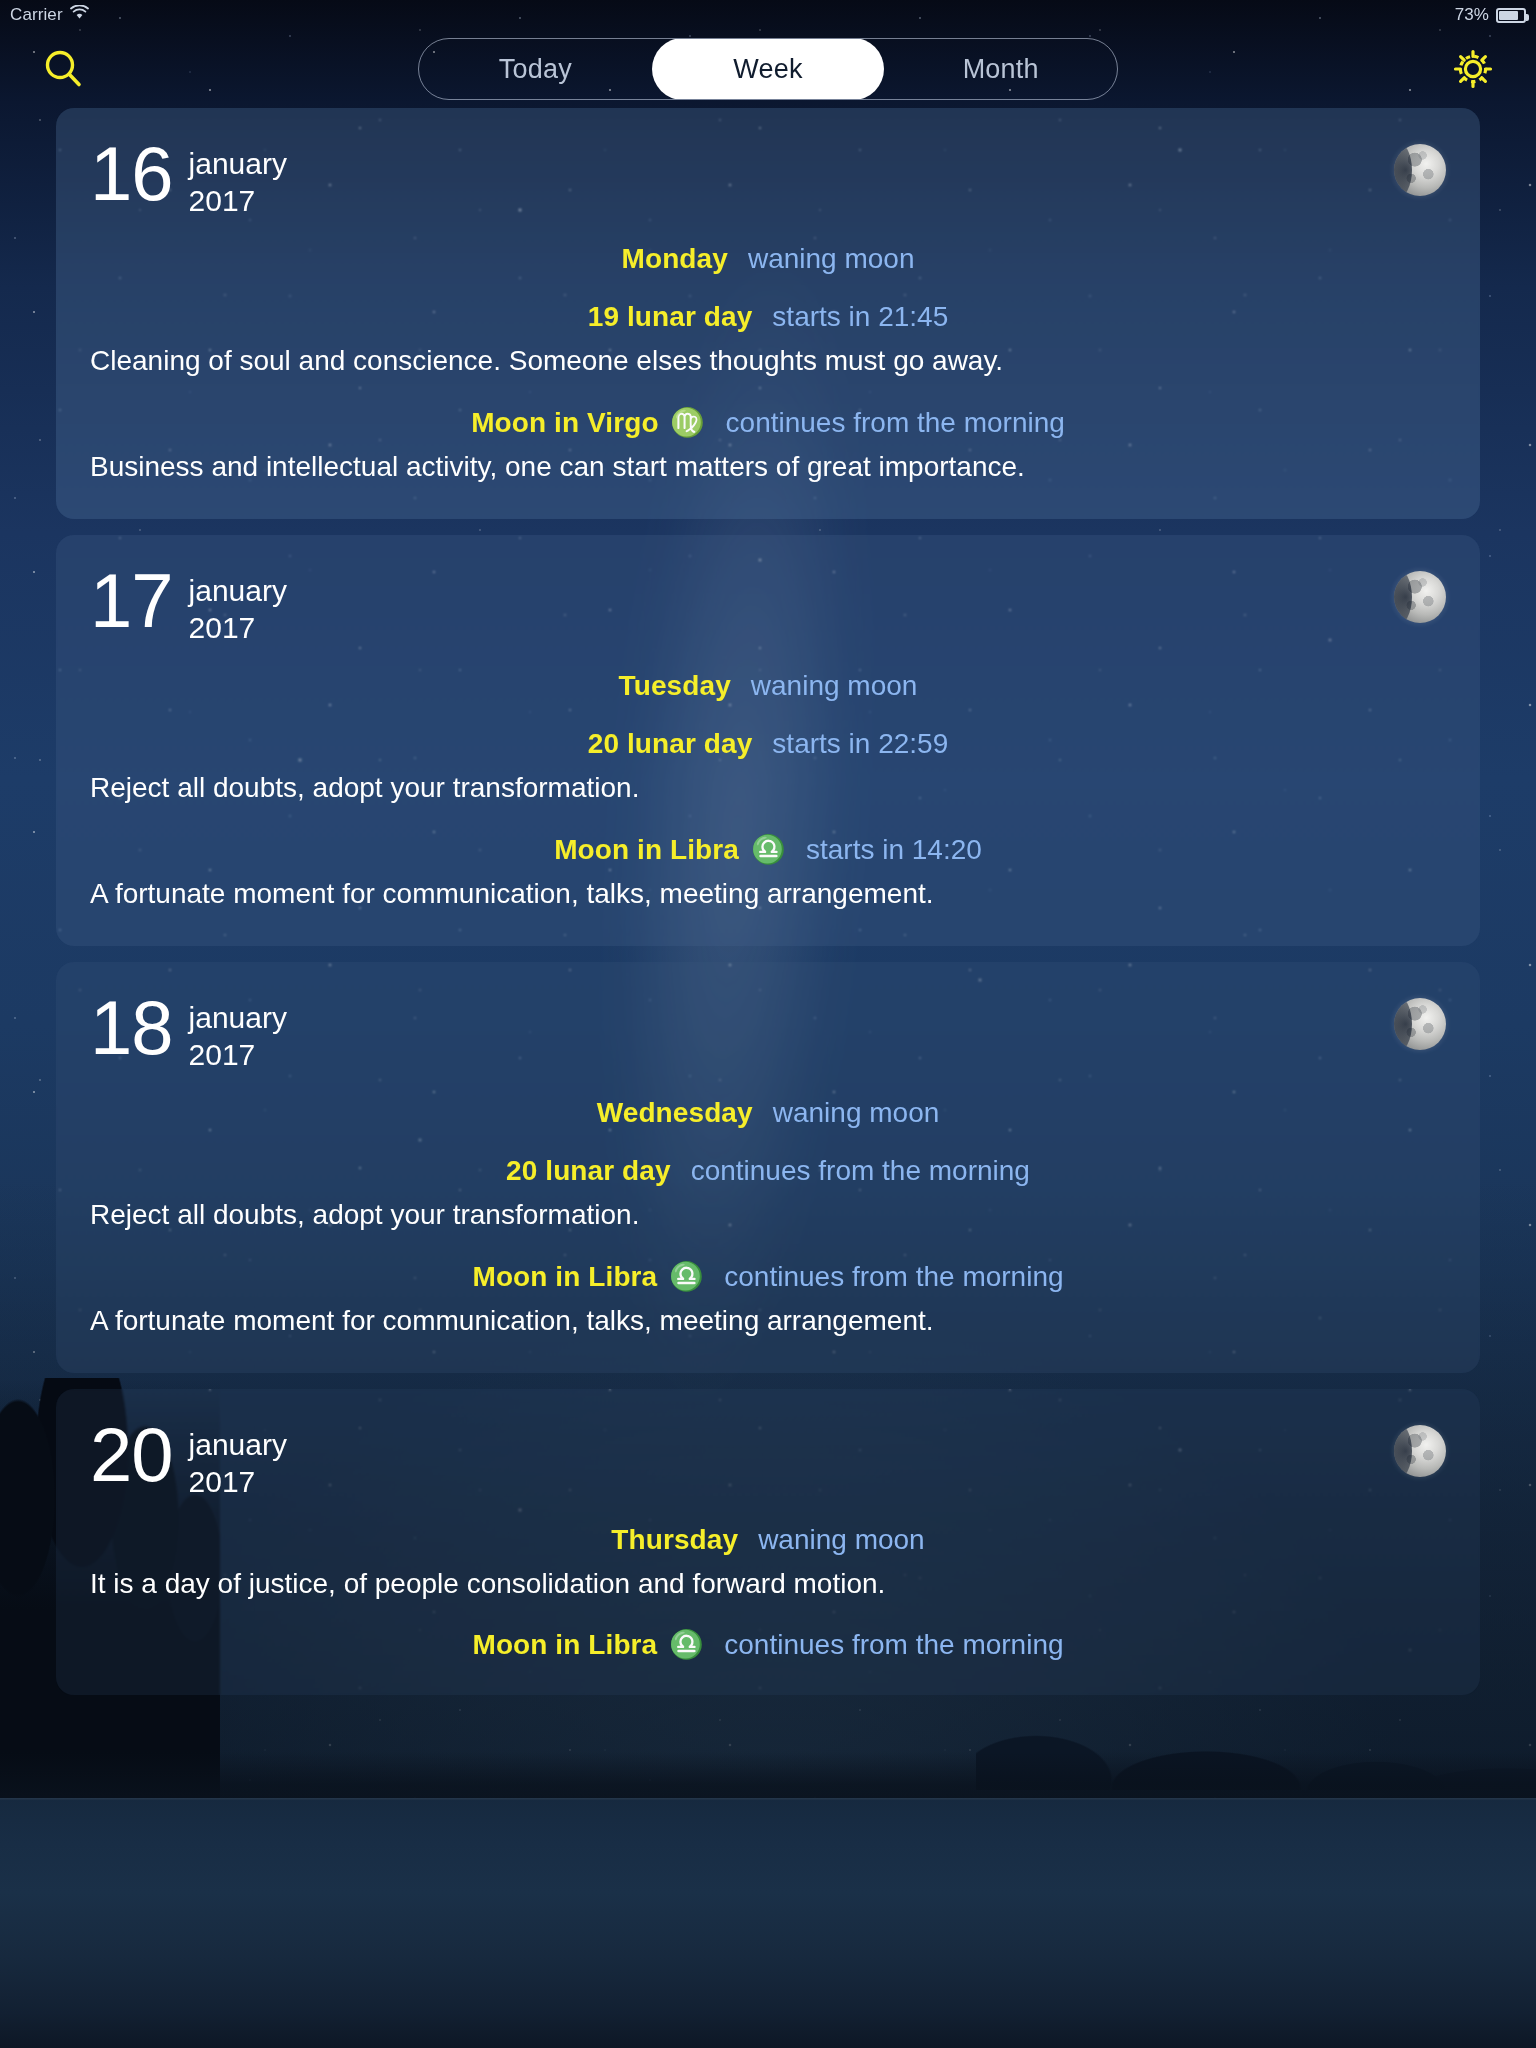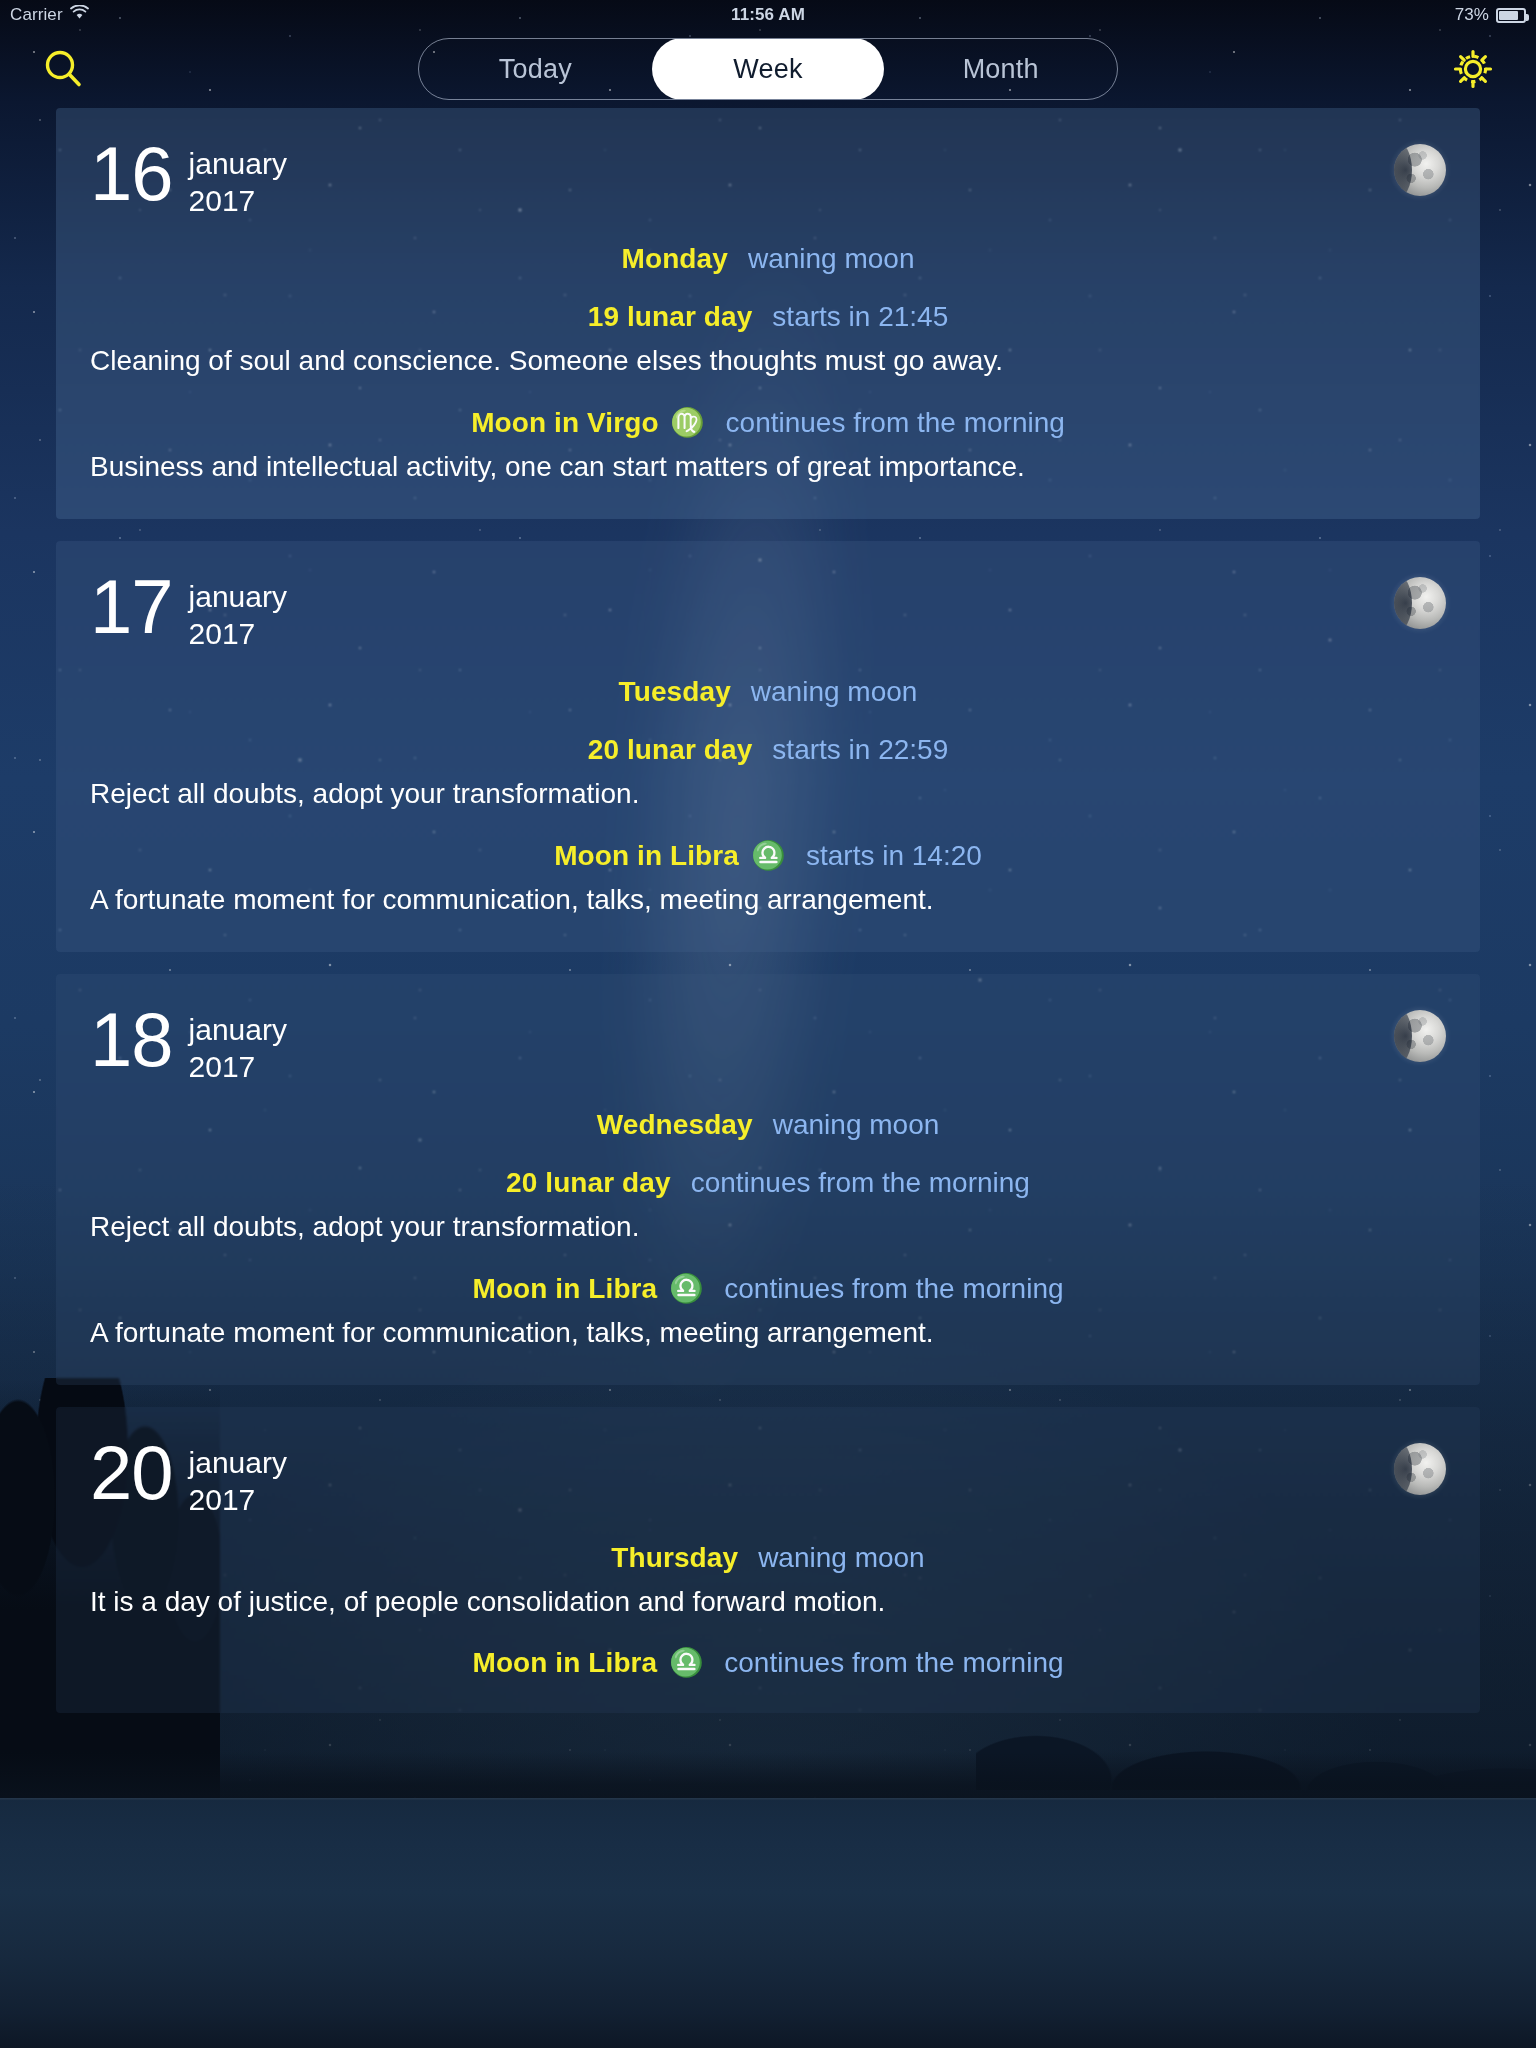--- a/index.html
+++ b/index.html
@@ -177,23 +177,23 @@
   }
 
   
   #list {
     position:absolute; left:0; right:0; top:108px; bottom:0;
     padding:0 56px; z-index:20;
     overflow:hidden;
   }
   .card {
     background:rgba(86,123,166,0.30);
-    border-radius:4px;
+    border-radius:18px;
     padding:30px 34px 34px 34px;
-    margin-bottom:22px;
+    margin-bottom:16px;
     backdrop-filter:blur(1px);
   }
   .card.dim { background:rgba(74,106,146,0.24); }
   .card.dimmer { background:rgba(62,90,126,0.22); }
   .card.dimmest { background:rgba(52,76,110,0.20); }
 
   .card-head { display:flex; align-items:flex-start; justify-content:space-between; }
   .date-block { display:flex; align-items:flex-start; gap:16px; }
   .day-num {
     font-size:76px; line-height:.95; color:#ffffff; font-weight:400;
@@ -259,21 +259,20 @@
   <div class="sb-left">
     <span>Carrier</span>
     <span>
       <svg width="19" height="15" viewBox="0 0 19 15" fill="none">
         <path d="M9.5 13.4 L6.6 9.9 a4.6 4.6 0 0 1 5.8 0 Z" fill="#cdd6e4"></path>
         <path d="M3.6 6.6 a9 9 0 0 1 11.8 0" stroke="#cdd6e4" stroke-width="1.8" fill="none" stroke-linecap="round"></path>
         <path d="M1 3.5 a13 13 0 0 1 17 0" stroke="#cdd6e4" stroke-width="1.8" fill="none" stroke-linecap="round"></path>
       </svg>
     </span>
   </div>
-  <div class="sb-center">11:56 AM</div>
   <div class="sb-right">
     <span>73%</span>
     <span class="battery">
         <span class="fill"></span>
       </span>
   </div>
 </div>
 
 <div id="navbar">
   <div id="search-btn">

